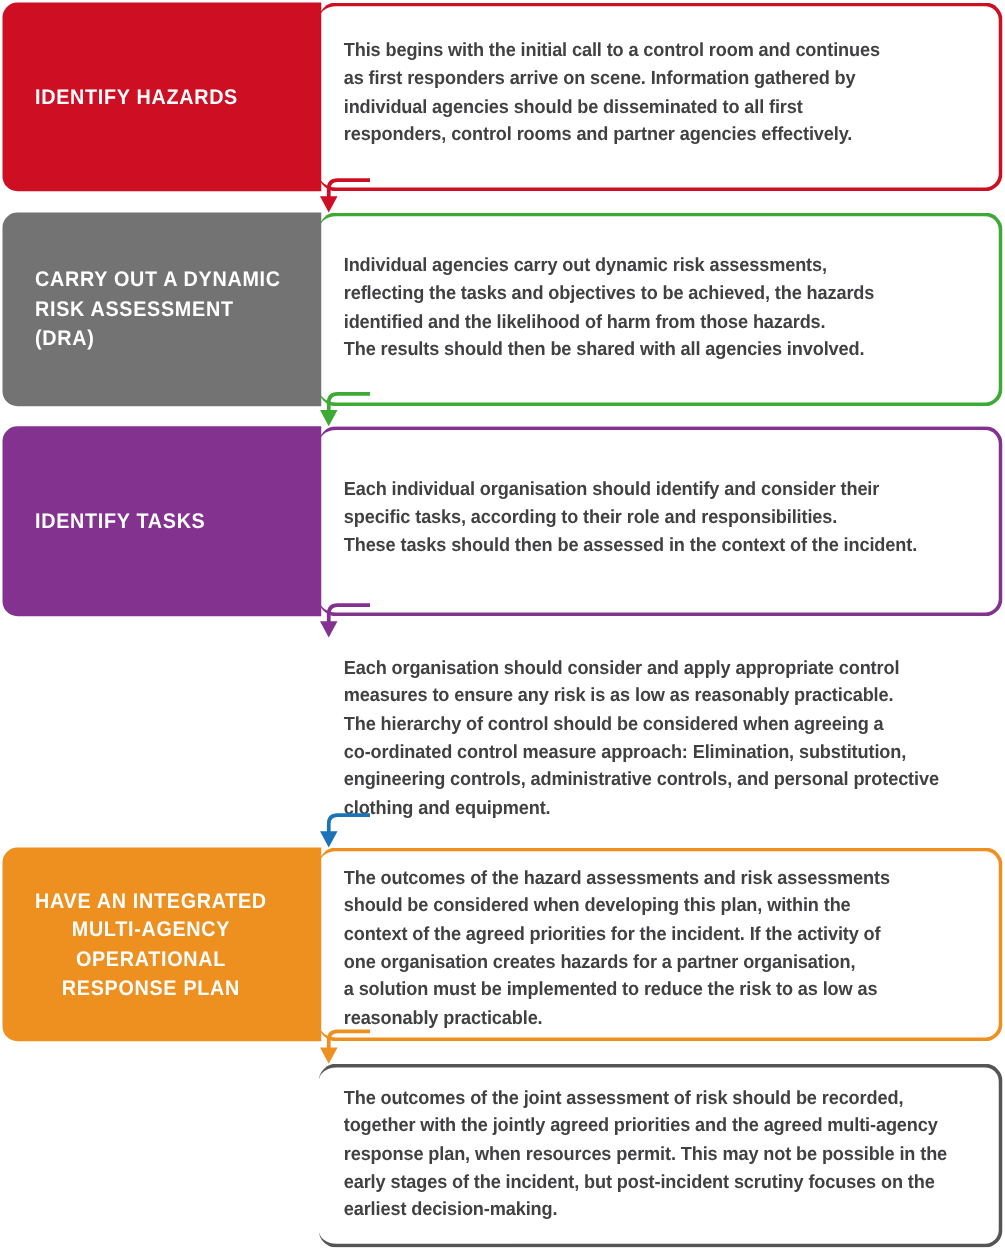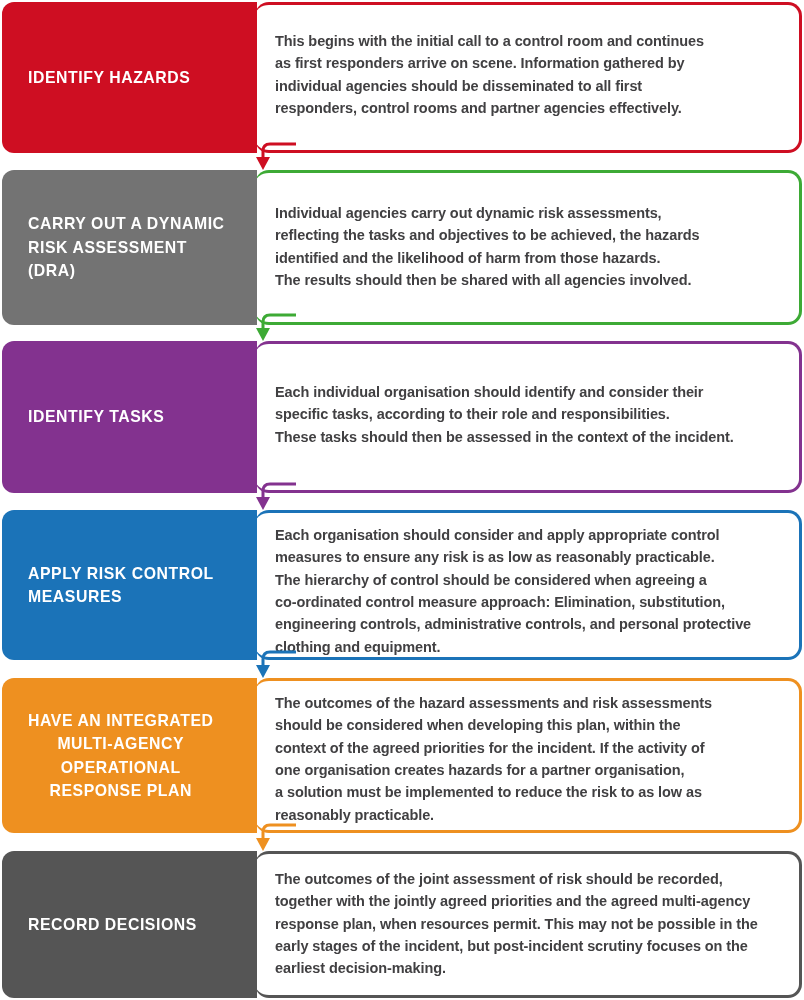--- a/index.html
+++ b/index.html
@@ -121,27 +121,20 @@
 The results should then be shared with all agencies involved.</div>
     <div class="step" style="top: 341px; height: 152px;">
       <div class="panel" style="border-color: rgb(131, 50, 143);"></div>
       <div class="label-block" style="background: rgb(131, 50, 143);">
         <div class="label-text">IDENTIFY TASKS</div>
       </div>
     </div>
     <div class="body-text" style="top: 381px;">Each individual organisation should identify and consider their
 specific tasks, according to their role and responsibilities.
 These tasks should then be assessed in the context of the incident.</div>
-    <div class="step" style="top: 510px; height: 150px;">
-      <div class="panel" style="border-color: rgb(27, 115, 184);"></div>
-      <div class="label-block" style="background: rgb(27, 115, 184);">
-        <div class="label-text">APPLY RISK CONTROL
-MEASURES</div>
-      </div>
-    </div>
     <div class="body-text" style="top: 524px;">Each organisation should consider and apply appropriate control
 measures to ensure any risk is as low as reasonably practicable.
 The hierarchy of control should be considered when agreeing a
 co-ordinated control measure approach: Elimination, substitution,
 engineering controls, administrative controls, and personal protective
 clothing and equipment.</div>
     <div class="step" style="top: 678px; height: 155px; text-align: center;">
       <div class="panel" style="border-color: rgb(238, 144, 32);"></div>
       <div class="label-block" style="background: rgb(238, 144, 32);">
         <div class="label-text">HAVE AN INTEGRATED
@@ -151,23 +144,20 @@
       </div>
     </div>
     <div class="body-text" style="top: 692px;">The outcomes of the hazard assessments and risk assessments
 should be considered when developing this plan, within the
 context of the agreed priorities for the incident. If the activity of
 one organisation creates hazards for a partner organisation,
 a solution must be implemented to reduce the risk to as low as
 reasonably practicable.</div>
     <div class="step" style="top: 851px; height: 147px;">
       <div class="panel" style="border-color: rgb(85, 85, 85);"></div>
-      <div class="label-block" style="background: rgb(85, 85, 85);">
-        <div class="label-text">RECORD DECISIONS</div>
-      </div>
     </div>
     <div class="body-text" style="top: 868px;">The outcomes of the joint assessment of risk should be recorded,
 together with the jointly agreed priorities and the agreed multi-agency
 response plan, when resources permit. This may not be possible in the
 early stages of the incident, but post-incident scrutiny focuses on the
 earliest decision-making.</div>
     <div class="connector" style="top: 136px;">
       <svg width="60" height="40" viewBox="0 0 60 40">
         <path d="M58 8 H32 Q25 8 25 15 V24" fill="none" stroke="#ce0e22" stroke-width="3"></path>
         <polygon points="18,21 32,21 25,34" fill="#ce0e22"></polygon>

